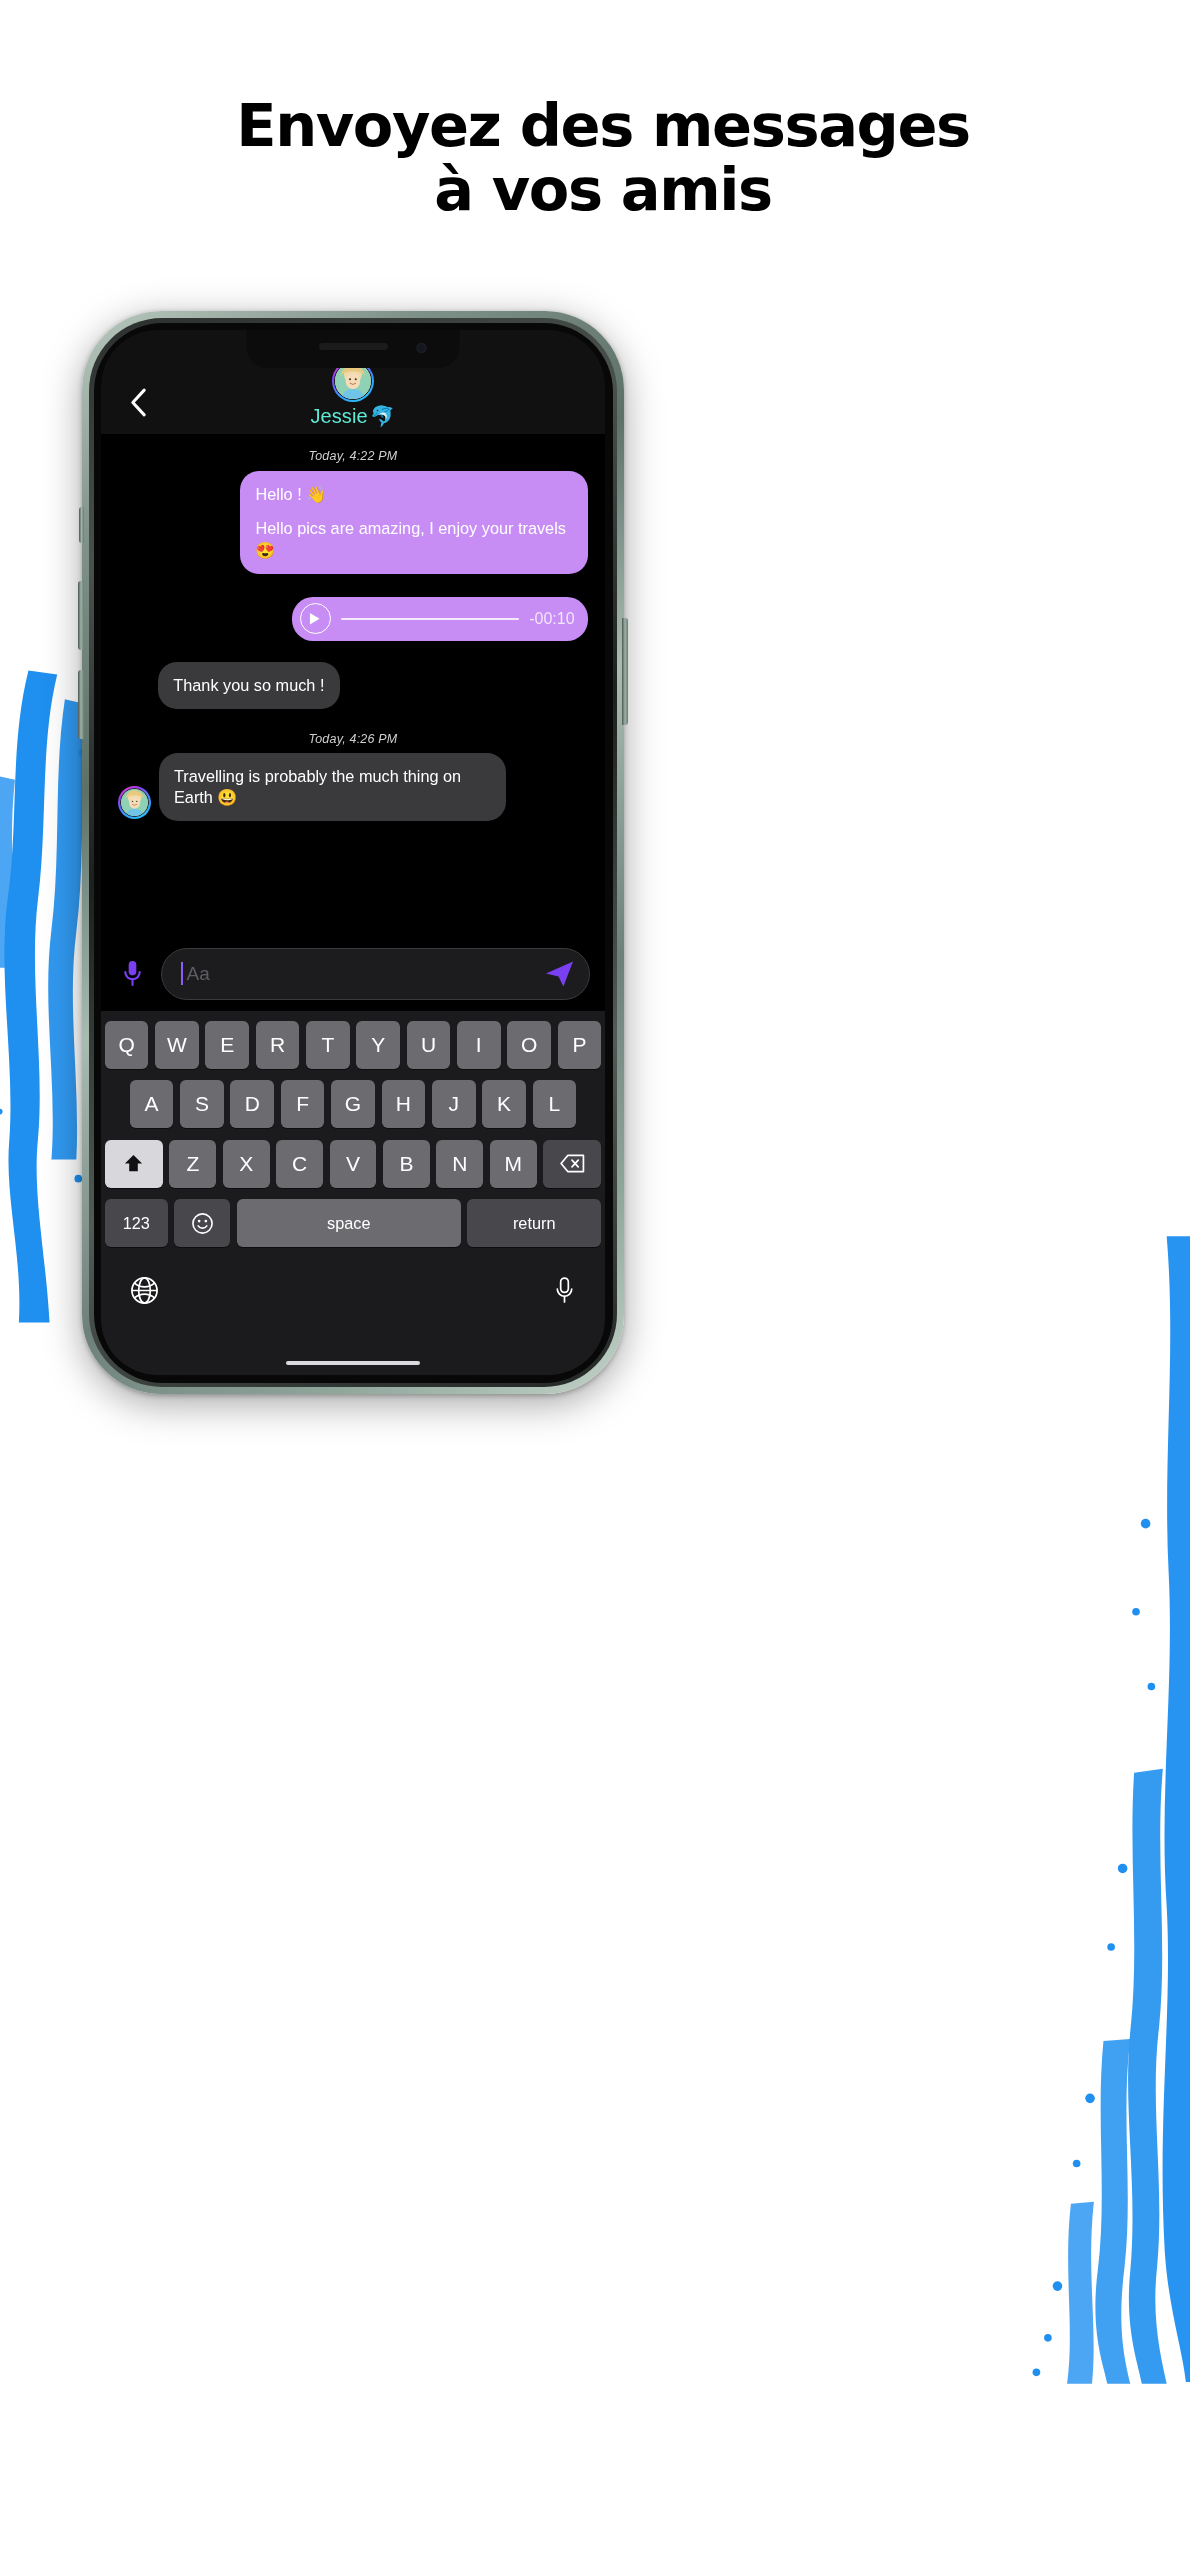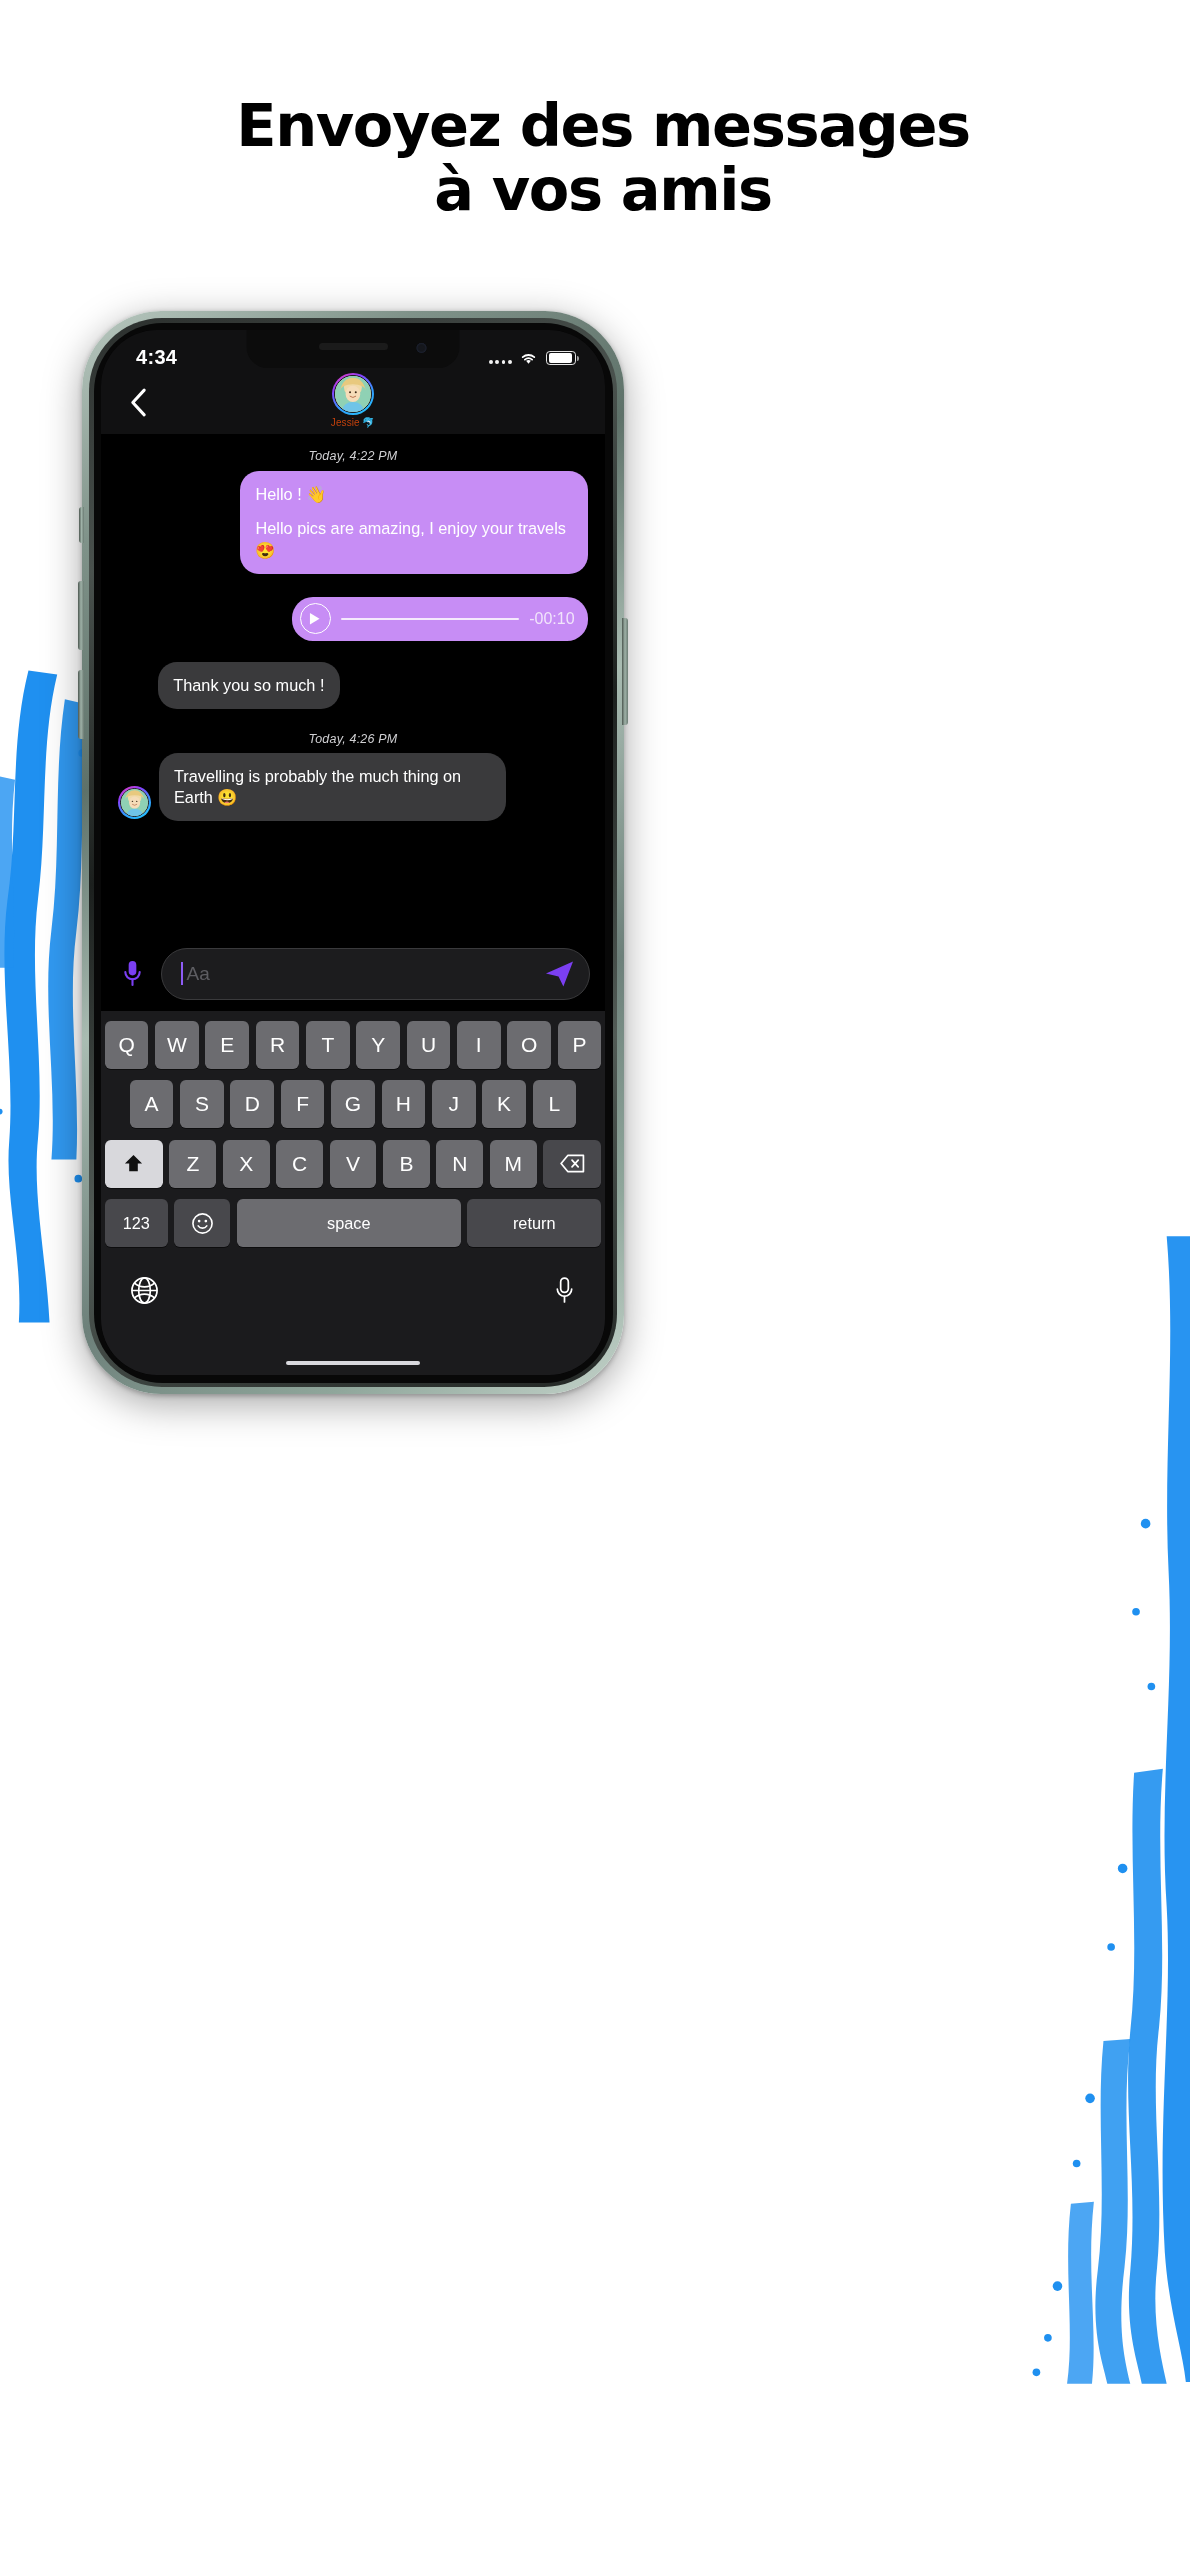--- a/index.html
+++ b/index.html
@@ -121,21 +121,21 @@
   .avatar-ring {
     width: 42px; height: 42px; border-radius: 50%;
     background: linear-gradient(150deg,#ff3fa4 0%, #8a3fff 28%, #2f9bff 62%, #25d0ff 100%);
     padding: 2.1px; display:flex;
   }
   .avatar-img {
     width:100%; height:100%; border-radius:50%; overflow:hidden;
     background: #d9c6a8; position:relative; border: 1.4px solid #111112;
   }
   .header-name {
-    font-size: 10px; color: #c2410c; font-weight: 400; letter-spacing:0.1px;
+    font-size: 20px; color: #5eead4; font-weight: 400; letter-spacing:0.1px;
     display:flex; align-items:center; gap:2.9px;
   }
 
   
   .convo {
     position: absolute; left: 0; top: 104px; right: 0; bottom: 0;
     background: #000;
     padding: 9.6px 17px 0 17px;
     display: flex; flex-direction: column;
   }
@@ -292,39 +292,20 @@
     <div class="side-btn sb-down"></div>
     <div class="side-btn sb-pwr"></div>
 
     <div class="screen">
 
       <div class="notch">
         <div class="notch-speaker"></div>
         <div class="notch-cam"></div>
       </div>
 
-      <div class="statusbar">
-        <div class="status-time">4:34</div>
-        <div class="status-right">
-          <span class="sig-dots">
-            <i></i>
-              <i></i>
-              <i></i>
-              <i></i>
-          </span>
-          <svg class="wifi-ico" width="19" height="14.4" viewBox="0 0 20 15">
-            <path d="M10 13.4 L12.5 10.3 A4 4 0 0 0 7.5 10.3 Z" fill="#fff"></path>
-            <path d="M3.9 6.4 A9.4 9.4 0 0 1 16.1 6.4" stroke="#fff" stroke-width="1.9" fill="none" stroke-linecap="round"></path>
-            <path d="M6.2 9.0 A6 6 0 0 1 13.8 9.0" stroke="#fff" stroke-width="1.9" fill="none" stroke-linecap="round"></path>
-          </svg>
-          <span class="batt">
-              <i></i>
-            </span>
-        </div>
-      </div>
 
       <div class="chat-header">
         <div class="back-btn">
           <svg width="19" height="31" viewBox="0 0 20 32">
             <path d="M16 3 L4 16 L16 29" stroke="#fff" stroke-width="3.2" fill="none" stroke-linecap="round" stroke-linejoin="round"></path>
           </svg>
         </div>
         <div class="header-center">
           <div class="avatar-ring">
             <div class="avatar-img">

